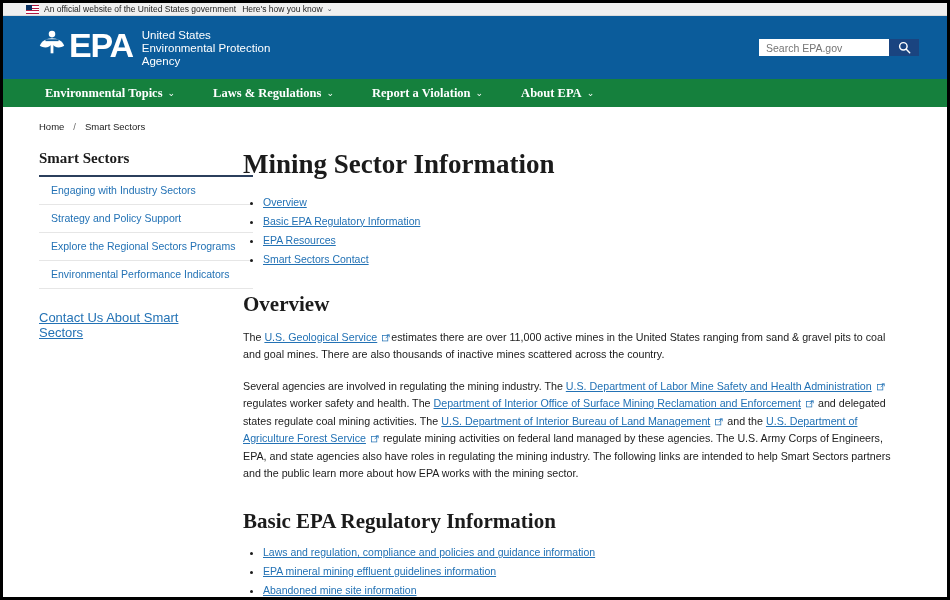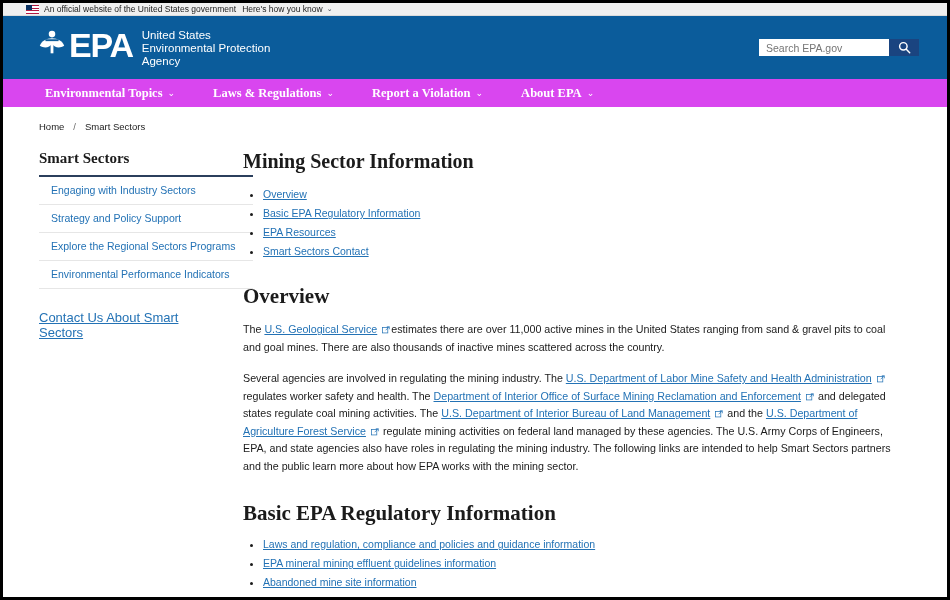--- a/index.html
+++ b/index.html
@@ -134,21 +134,21 @@
     border: none;
     display: flex;
     align-items: center;
     justify-content: center;
     cursor: pointer;
     padding: 0;
   }
 
   
   .epa-nav {
-    background: #d946ef;
+    background: #15803d;
     height: 28px;
     display: flex;
     align-items: center;
     padding-left: 42px;
     box-sizing: border-box;
   }
   .nav-item {
     color: #ffffff;
     font-family: "Liberation Serif", serif;
     font-weight: bold;
@@ -225,21 +225,21 @@
 
   .main {
     flex: 1;
     padding: 0 48px 0 18px;
     box-sizing: border-box;
     min-width: 0;
   }
   h1.page-title {
     font-family: "Liberation Serif", serif;
     font-weight: bold;
-    font-size: 20px;
+    font-size: 27px;
     color: #1b1b1b;
     margin: 0 0 16px 0;
     line-height: 1.1;
   }
   h2.section-title {
     font-family: "Liberation Serif", serif;
     font-weight: bold;
     font-size: 21px;
     color: #1b1b1b;
     margin: 26px 0 13px 0;

